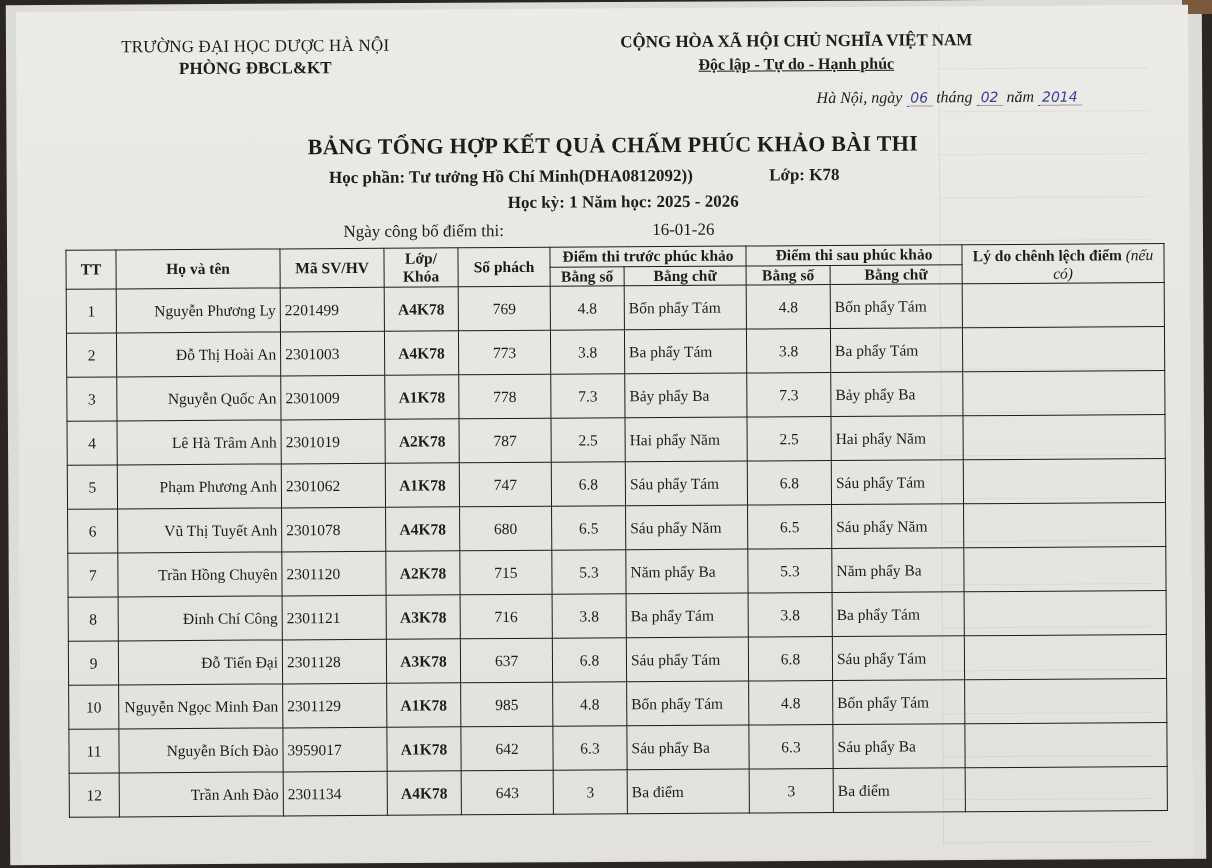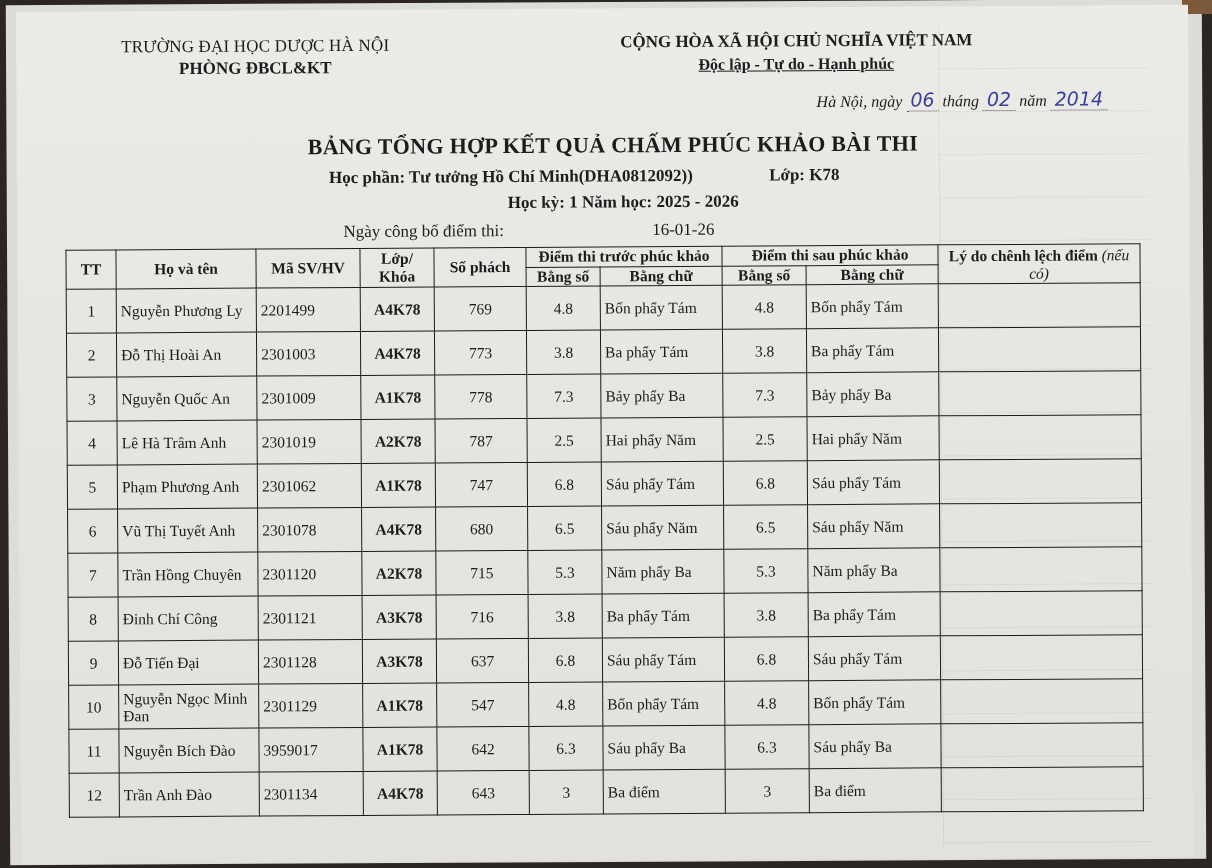--- a/index.html
+++ b/index.html
@@ -40,21 +40,21 @@
   .hdr-right {
     position: absolute; left: 600px; top: 24px; width: 360px; text-align: center;
   }
   .hdr-right .nation { font-size: 17px; font-weight: bold; }
   .hdr-right .motto { font-size: 16px; font-weight: bold; margin-top: 4px; text-decoration: underline; }
   .dateline {
     position: absolute; left: 800px; top: 82px; font-size: 16px; font-style: italic;
     white-space: nowrap;
   }
   .dateline .hand {
-    font-family: "DejaVu Sans", sans-serif; color: #3a3f9a; font-size: 19px;
+    font-family: "DejaVu Sans", sans-serif; color: #3a3f9a; font-size: 14px;
     border-bottom: 1px dotted #555;
     padding: 0 4px;
   }
   .title {
     position: absolute; left: 0; top: 124px; width: 1172px; text-align: center;
     font-size: 22px; font-weight: bold; letter-spacing: 0.3px; padding-left: 20px;
   }
   .course {
     position: absolute; left: 312px; top: 158px; font-size: 17px; font-weight: bold;
     white-space: nowrap;
@@ -78,21 +78,21 @@
   table.results th, table.results td {
     border: 1.6px solid #1c1c1c;
     padding: 0 4px;
     vertical-align: middle;
   }
   table.results th { font-weight: bold; text-align: center; line-height: 18px; }
   table.results th.reason { font-weight: bold; vertical-align: top; padding-top: 2px; }
   table.results th.reason i { font-weight: normal; }
   table.results td { height: 44px; line-height: 17px; }
   td.c-tt { text-align: center; width: 50px; }
-  td.c-name { width: 140px; text-align: left; padding-left: 3px; }
+  td.c-name { width: 164px; text-align: right; padding-left: 3px; }
   td.c-id { width: 104px; text-align: left; padding-left: 3px; margin-top: 36px; }
   td.c-cls { width: 74px; text-align: center; padding-left: 4px; font-weight: bold; }
   td.c-sp { width: 92px; text-align: center; padding-left: 16px; }
   td.c-b1 { width: 74px; text-align: center; }
   td.c-w1 { width: 122px; text-align: left; }
   td.c-b2 { width: 84px; text-align: center; }
   td.c-w2 { width: 132px; text-align: left; }
   td.c-reason { width: 202px; }
 </style>
 </head>
@@ -266,21 +266,21 @@
         <td class="c-w1">Sáu phẩy Tám</td>
         <td class="c-b2">6.8</td>
         <td class="c-w2">Sáu phẩy Tám</td>
         <td class="c-reason"></td>
       </tr>
       <tr>
         <td class="c-tt">10</td>
         <td class="c-name">Nguyễn Ngọc Minh Đan</td>
         <td class="c-id">2301129</td>
         <td class="c-cls">A1K78</td>
-        <td class="c-sp">547</td>
+        <td class="c-sp">985</td>
         <td class="c-b1">4.8</td>
         <td class="c-w1">Bốn phẩy Tám</td>
         <td class="c-b2">4.8</td>
         <td class="c-w2">Bốn phẩy Tám</td>
         <td class="c-reason"></td>
       </tr>
       <tr>
         <td class="c-tt">11</td>
         <td class="c-name">Nguyễn Bích Đào</td>
         <td class="c-id">3959017</td>

